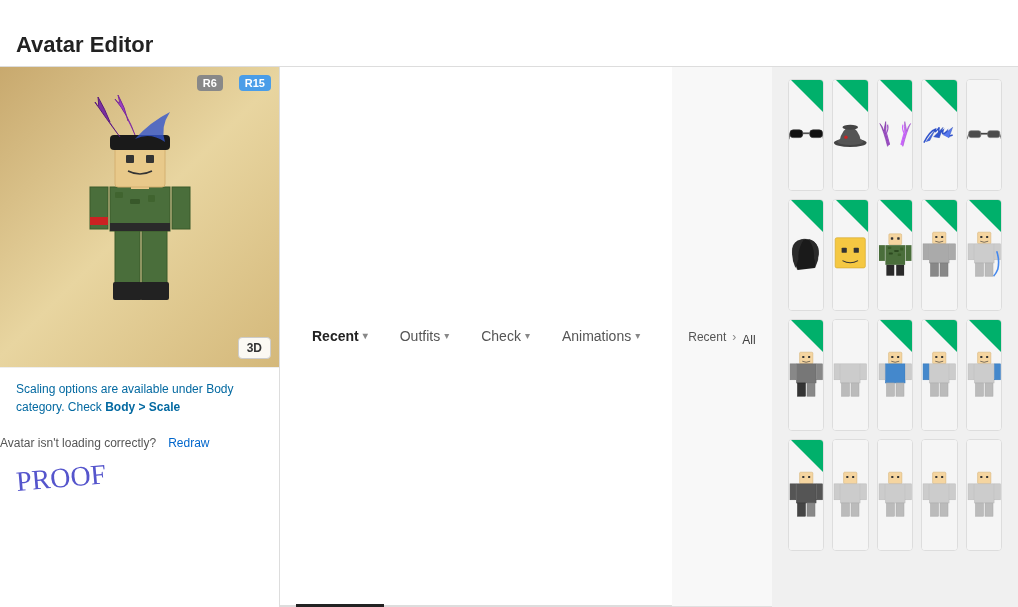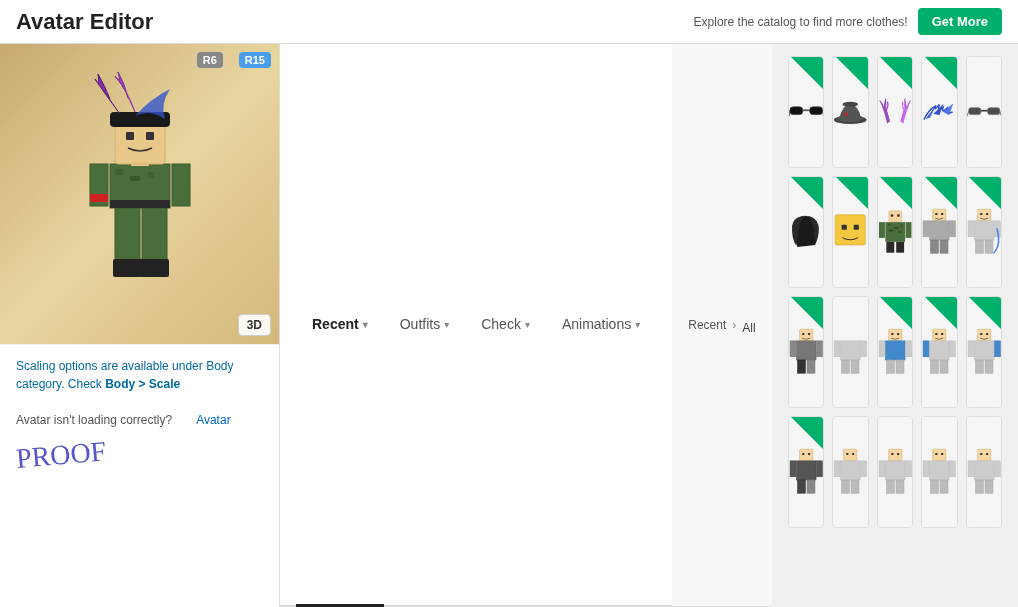--- a/index.html
+++ b/index.html
@@ -1,40 +1,40 @@
 <!DOCTYPE html>
 <html><head>
   <meta charset="utf-8">
   <style>
     * { box-sizing: border-box; margin: 0; padding: 0; }
     body { font-family: 'Segoe UI', Arial, sans-serif; background: #e8e8e8; font-size: 13px; color: #333; }
 
     .app-container { display: flex; flex-direction: column; height: 607px; overflow: hidden; }
 
     .header { background: #fff; padding: 8px 16px; display: flex; align-items: center; justify-content: space-between; border-bottom: 1px solid #ddd; }
-    .header-title { font-size: 22px; font-weight: bold; color: #222; }
+    .header-title { font-size: 22px; font-weight: bold; color: #222; margin-top: 24px; }
     .header-right { display: flex; align-items: center; gap: 10px; font-size: 12px; color: #555; }
     .get-more-btn { background: #00b06b; color: #fff; border: none; border-radius: 4px; padding: 6px 14px; font-size: 13px; font-weight: bold; cursor: pointer; }
 
     .main-layout { display: flex; flex: 1; overflow: hidden; }
 
     .sidebar { width: 280px; background: #fff; border-right: 1px solid #ddd; display: flex; flex-direction: column; padding: 0; }
     .avatar-preview { position: relative; background: linear-gradient(135deg, #c8a96e 0%, #e8d5a0 50%, #d4b87a 100%); height: 300px; display: flex; align-items: center; justify-content: center; overflow: hidden; }
     .avatar-badges { position: absolute; top: 8px; right: 8px; display: flex; gap: 16px; }
     .badge { border-radius: 4px; padding: 2px 6px; font-size: 11px; font-weight: bold; color: #fff; cursor: pointer; }
     .badge-r6 { background: #888; }
     .badge-r15 { background: #4a9de8; text-align: center; }
     .avatar-3d-btn { position: absolute; bottom: 8px; right: 8px; background: rgba(255,255,255,0.9); border: 1px solid #ccc; border-radius: 4px; padding: 3px 8px; font-size: 12px; font-weight: bold; cursor: pointer; margin-left: 45px; }
 
     
     .avatar-svg { width: 160px; height: 260px; }
 
     .sidebar-info { padding: 12px 16px; font-size: 12px; color: #0369a1; line-height: 1.5; border-top: 1px solid #eee; }
     .sidebar-info .bold { font-weight: bold; }
-    .sidebar-redraw { padding: 8px 16px; font-size: 12px; color: #555; display: flex; align-items: center; gap: 24px; }
+    .sidebar-redraw { padding: 8px 0; font-size: 12px; color: #555; display: flex; align-items: center; gap: 12px; }
     .redraw-link { color: #0066cc; cursor: pointer; text-decoration: none; }
     .watermark { padding: 4px 16px 8px; }
     .watermark-text { font-family: 'Comic Sans MS', cursive; font-size: 28px; color: #5555cc; transform: rotate(-5deg); display: inline-block; }
 
     .content { flex: 1; display: flex; flex-direction: row; overflow: hidden; background: #f0f0f0; }
 
     .nav-tabs { background: #fff; border-bottom: 2px solid #ddd; display: flex; padding: 0 16px; gap: 0; }
     .nav-tab { padding: 12px 16px; font-size: 14px; cursor: pointer; color: #555; border-bottom: 3px solid transparent; margin-bottom: -2px; display: flex; align-items: center; gap: 4px; white-space: nowrap; }
     .nav-tab.active { color: #222; border-bottom: 3px solid #222; font-weight: 600; }
     .nav-tab .chevron { font-size: 10px; color: #888; }
@@ -53,24 +53,20 @@
     .scrollbar-custom::-webkit-scrollbar { width: 6px; }
     .scrollbar-custom::-webkit-scrollbar-thumb { background: #ccc; border-radius: 3px; }
   </style>
 </head>
 <body>
 
 <div class="app-container">
 
   <div class="header">
     <div class="header-title">Avatar Editor</div>
-    <div class="header-right">
-      <span>Explore the catalog to find more clothes!</span>
-      <button class="get-more-btn">Get More</button>
-    </div>
   </div>
 
   <div class="main-layout">
 
     <div class="sidebar">
       <div class="avatar-preview">
         <div class="avatar-badges">
           <span class="badge badge-r6">R6</span>
           <span class="badge badge-r15">R15</span>
         </div>
@@ -117,21 +113,21 @@
         <div class="avatar-3d-btn">3D</div>
       </div>
 
       <div class="sidebar-info">
         <span>Scaling options are available under Body category. Check</span>
         <span class="bold">Body &gt; Scale</span>
       </div>
 
       <div class="sidebar-redraw">
         <span>Avatar isn't loading correctly?</span>
-        <a class="redraw-link">Avatar</a>
+        <a class="redraw-link">Redraw</a>
       </div>
 
       <div class="watermark">
         <span class="watermark-text">PROOF</span>
       </div>
     </div>
 
     <div class="content">
 
       <div class="nav-tabs">

